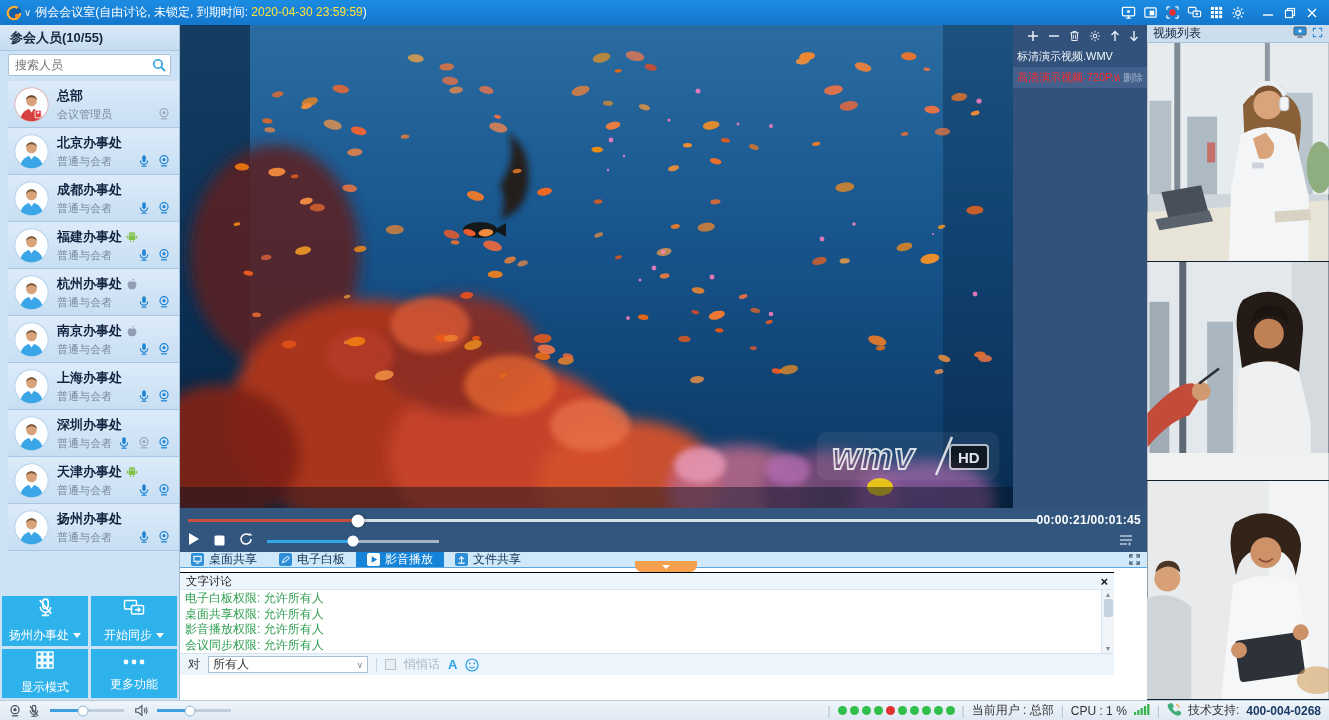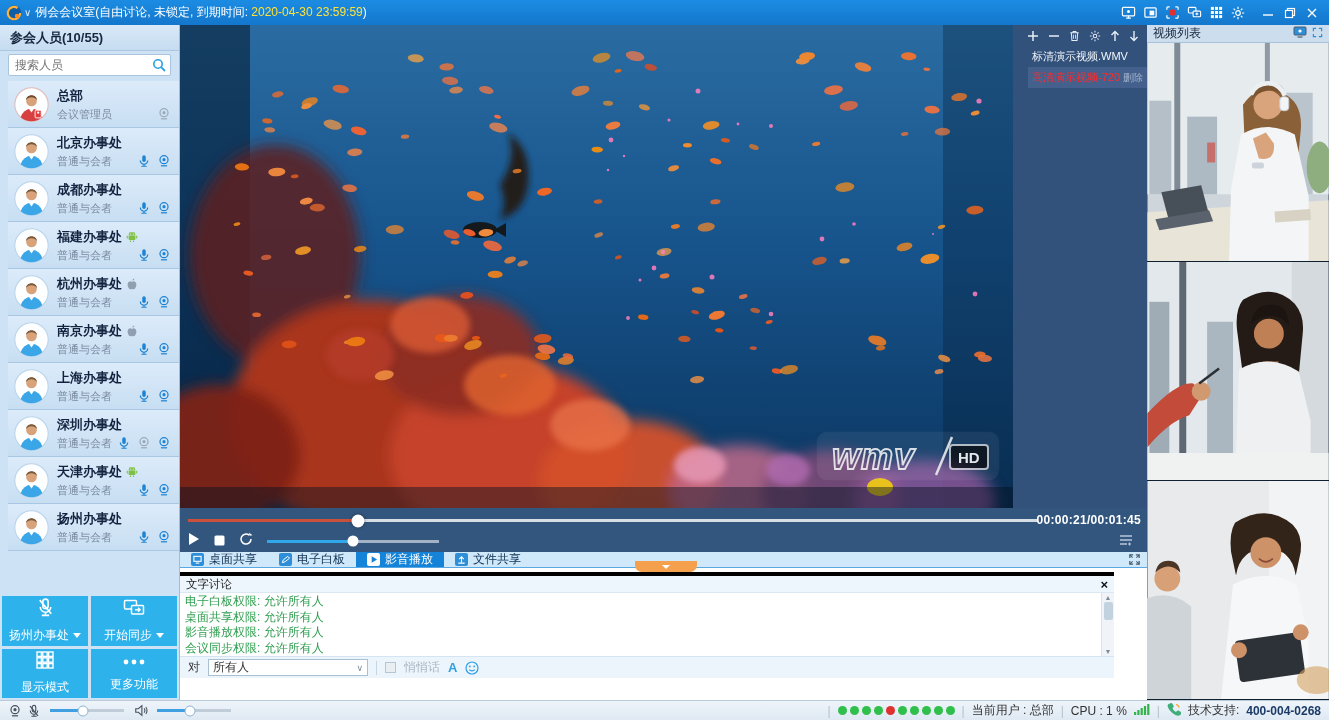--- a/index.html
+++ b/index.html
@@ -41,21 +41,21 @@
   .act-btn .a-label{font-size:12px;display:flex;align-items:center;gap:4px;}
   .caret-down{width:0;height:0;border-left:4px solid transparent;border-right:4px solid transparent;border-top:5px solid #fff;display:inline-block;}
 
   
   .center{position:absolute;top:25px;left:180px;width:967px;bottom:20px;background:#fff;}
   .video-wrap{position:absolute;top:0;left:0;width:967px;height:483px;background:#000;}
   .video-scene{position:absolute;left:0;top:0;}
   .playlist{position:absolute;right:0;top:0;width:134px;height:483px;background:#32517b;color:#e8eef6;}
   .pl-tools{display:flex;justify-content:flex-end;align-items:center;gap:9px;padding:5px 8px 4px 0;font-size:13px;color:#dfe7f2;}
   .pl-tools .t{display:flex;align-items:center;}
-  .pl-item{height:21px;line-height:21px;font-size:11px;color:#f2f6fb;padding:0 4px;white-space:nowrap;overflow:hidden;margin-left:15px;}
+  .pl-item{height:21px;line-height:21px;font-size:11px;color:#f2f6fb;padding:0 4px;white-space:nowrap;overflow:hidden;}
   .pl-item.selected{background:#44608c;display:flex;justify-content:space-between;align-items:center;}
   .pl-item.selected .pl-name{color:#ff2b2b;overflow:hidden;text-overflow:clip;white-space:nowrap;}
   .pl-del{color:#9fb0cb;font-size:10px;flex:0 0 auto;margin-left:3px;}
 
   
   .player-strip{position:absolute;top:483px;left:0;width:967px;height:44px;background:#33567e;}
   .seek-track{position:absolute;left:8px;top:11px;width:850px;height:3px;background:rgba(255,255,255,.8);}
   .seek-fill{position:absolute;left:0;top:0;height:3px;background:#c9503a;}
   .seek-knob{position:absolute;top:50%;width:13px;height:13px;border-radius:50%;background:#fff;transform:translate(-50%,-50%);box-shadow:0 0 3px rgba(0,0,0,.5);}
   .play-time{position:absolute;right:6px;top:5px;color:#fff;font-size:12px;font-weight:bold;letter-spacing:.3px;}
@@ -70,21 +70,21 @@
   .tab{display:flex;align-items:center;gap:5px;padding:0 11px;font-size:12px;color:#0f2f52;cursor:default;}
   .tab-icon{width:13px;height:13px;border-radius:2px;background:#2e8fd8;display:flex;align-items:center;justify-content:center;color:#fff;}
   .tab.active{background:#1583d7;color:#fff;}
   .tab.active .tab-icon{background:#fff;color:#1583d7;}
   .tab-spacer{flex:1;}
   .fs-icon{display:flex;align-items:center;padding-right:6px;color:#4a5b6c;}
   .collapse-handle{position:absolute;left:455px;top:536px;width:62px;height:11px;background:#f5a04c;border-radius:0 0 7px 7px;display:flex;align-items:center;justify-content:center;z-index:5;}
   .collapse-handle .c{width:0;height:0;border-left:4px solid transparent;border-right:4px solid transparent;border-top:4px solid #fff;}
 
   
-  .chat{position:absolute;top:547px;left:0;width:934px;bottom:0;background:#fff;border-top:4px solid #000000;}
+  .chat{position:absolute;top:547px;left:0;width:934px;bottom:0;background:#fff;border-top:1px solid #000000;}
   .chat-header{height:17px;background:#eef6fd;border-bottom:1px solid #dbe8f2;display:flex;align-items:center;padding:0 6px;font-size:11.5px;color:#222;}
   .chat-close{margin-left:auto;font-weight:bold;font-size:13px;color:#111;line-height:1;}
   .chat-msgs{position:relative;height:63px;overflow:hidden;padding:1px 16px 0 5px;}
   .msg{font-size:12px;line-height:15.5px;color:#2e9e4f;white-space:nowrap;}
   .msg .msg-label{color:#2e9e4f;text-align:right;}
   .msg .msg-value{color:#2e9e4f;}
   .chat-scroll{position:absolute;right:0;top:0;bottom:0;width:13px;background:#f0f4f8;border-left:1px solid #d7e2ec;display:flex;flex-direction:column;align-items:center;justify-content:space-between;padding:1px 0;}
   .scr-arrow{font-size:7px;color:#7e8b99;line-height:1;}
   .scr-thumb{width:9px;height:18px;background:#c3d2df;border-radius:2px;margin-top:1px;}
   .scr-fill{flex:1;}

